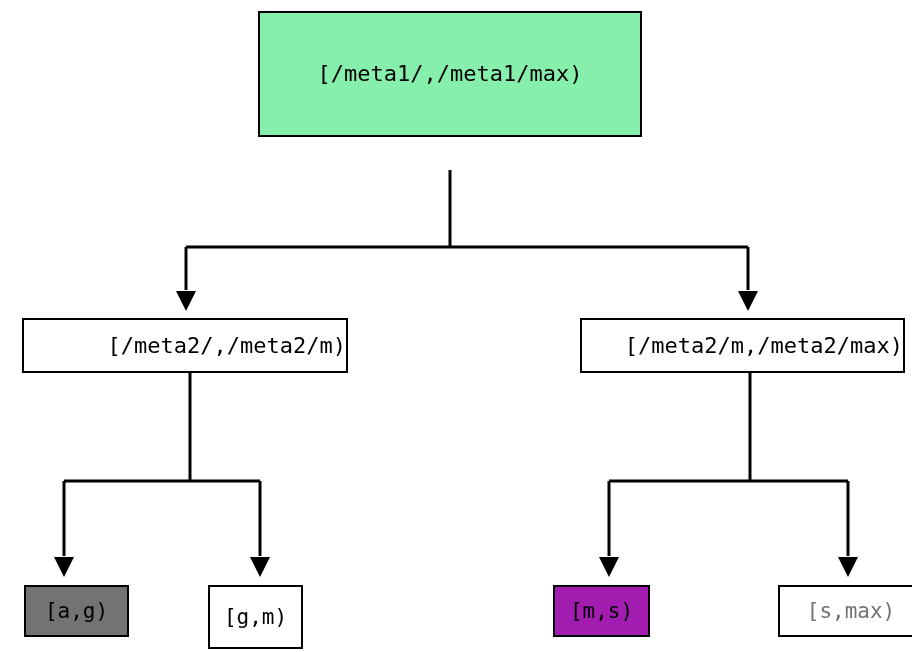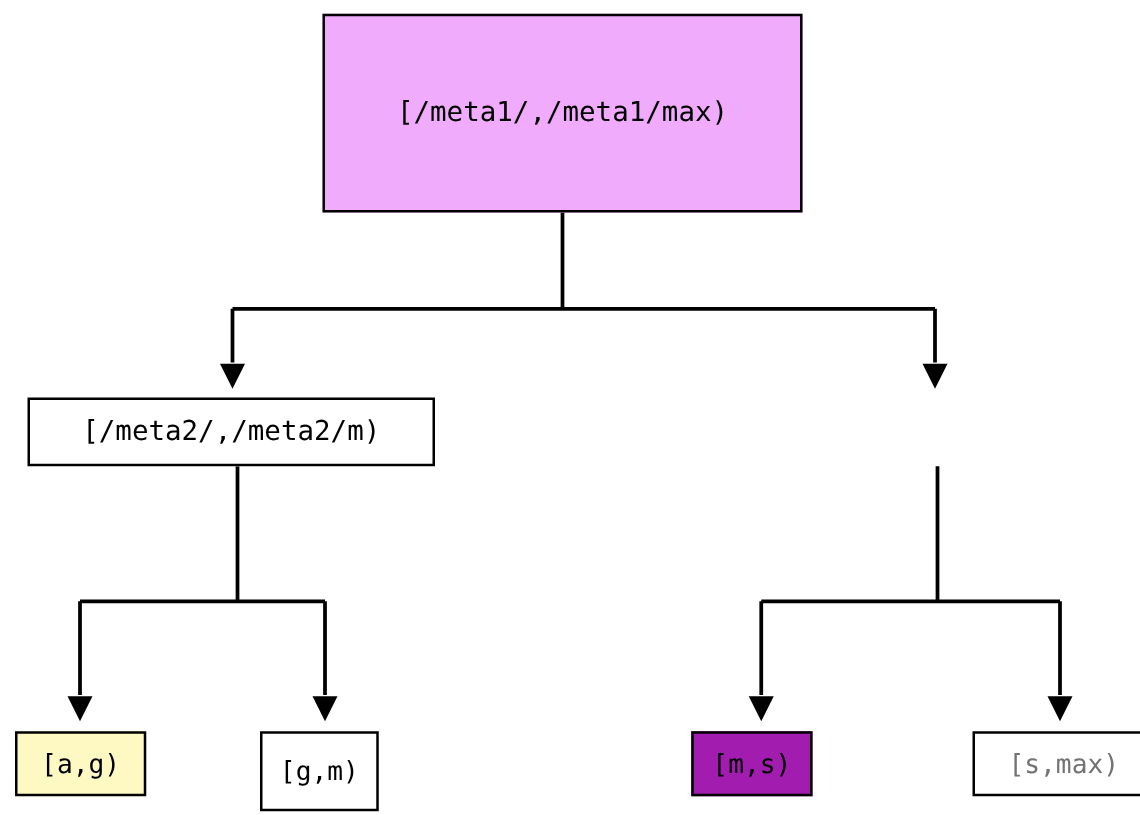--- a/index.html
+++ b/index.html
@@ -34,21 +34,21 @@
     justify-content: center;
     color: #000000;
     white-space: pre;
     letter-spacing: 0px;
   }
   .node-label {
     display: block;
     line-height: 1;
   }
   .node-root   { font-size: 22px; }
-  .node-mid    { font-size: 22px; }
+  .node-mid    { font-size: 22px; justify-content: flex-end; }
   .node-leaf   { font-size: 21px; }
 </style>
 </head>
 <body>
 
 <div id="diagram-root" style="background: rgb(255, 255, 255);">
 
   <svg id="edge-layer" viewBox="0 0 912 652" width="912" height="652">
 
     <path d="M 450 170 L 450 247" fill="none" stroke="#000000" stroke-width="3"></path>
@@ -66,30 +66,33 @@
     <polygon points="250,557 270,557 260,577" fill="#000000"></polygon>
 
     <path d="M 750 373 L 750 481" fill="none" stroke="#000000" stroke-width="3"></path>
     <path d="M 609 481 L 848 481" fill="none" stroke="#000000" stroke-width="3"></path>
     <path d="M 609 481 L 609 556" fill="none" stroke="#000000" stroke-width="3"></path>
     <path d="M 848 481 L 848 556" fill="none" stroke="#000000" stroke-width="3"></path>
     <polygon points="599,557 619,557 609,577" fill="#000000"></polygon>
     <polygon points="838,557 858,557 848,577" fill="#000000"></polygon>
   </svg>
 
-  <div class="node-box node-root" id="node-root" style="left: 258px; top: 11px; width: 384px; height: 159px; border-color: rgb(0, 0, 0); background: #f0abfc; color: rgb(0, 0, 0);">
+  <div class="node-box node-root" id="node-root" style="left: 258px; top: 11px; width: 384px; height: 126px; border-color: rgb(0, 0, 0); background: #86efac; color: rgb(0, 0, 0);">
     <span class="node-label">[/meta1/,/meta1/max)</span>
   </div>
 
   <div class="node-box node-mid" id="node-mid-left" style="left: 22px; top: 318px; width: 326px; height: 55px; border-color: rgb(0, 0, 0); background: rgb(255, 255, 255); color: rgb(0, 0, 0);">
     <span class="node-label">[/meta2/,/meta2/m)</span>
   </div>
 
+  <div class="node-box node-mid" id="node-mid-right" style="left: 580px; top: 318px; width: 325px; height: 55px; border-color: rgb(0, 0, 0); background: rgb(255, 255, 255); color: rgb(0, 0, 0);">
+    <span class="node-label">[/meta2/m,/meta2/max)</span>
+  </div>
 
-  <div class="node-box node-leaf" id="node-leaf-ag" style="left: 12px; top: 585px; width: 105px; height: 52px; border-color: rgb(0, 0, 0); background: #fef9c3; color: rgb(0, 0, 0);">
+  <div class="node-box node-leaf" id="node-leaf-ag" style="left: 24px; top: 585px; width: 105px; height: 52px; border-color: rgb(0, 0, 0); background: #737373; color: rgb(0, 0, 0);">
     <span class="node-label">[a,g)</span>
   </div>
 
   <div class="node-box node-leaf" id="node-leaf-gm" style="left: 208px; top: 585px; width: 95px; height: 64px; border-color: rgb(0, 0, 0); background: rgb(255, 255, 255); color: rgb(0, 0, 0);">
     <span class="node-label">[g,m)</span>
   </div>
 
   <div class="node-box node-leaf" id="node-leaf-ms" style="left: 553px; top: 585px; width: 97px; height: 52px; border-color: rgb(0, 0, 0); background: #a21caf; color: rgb(0, 0, 0);">
     <span class="node-label">[m,s)</span>
   </div>

